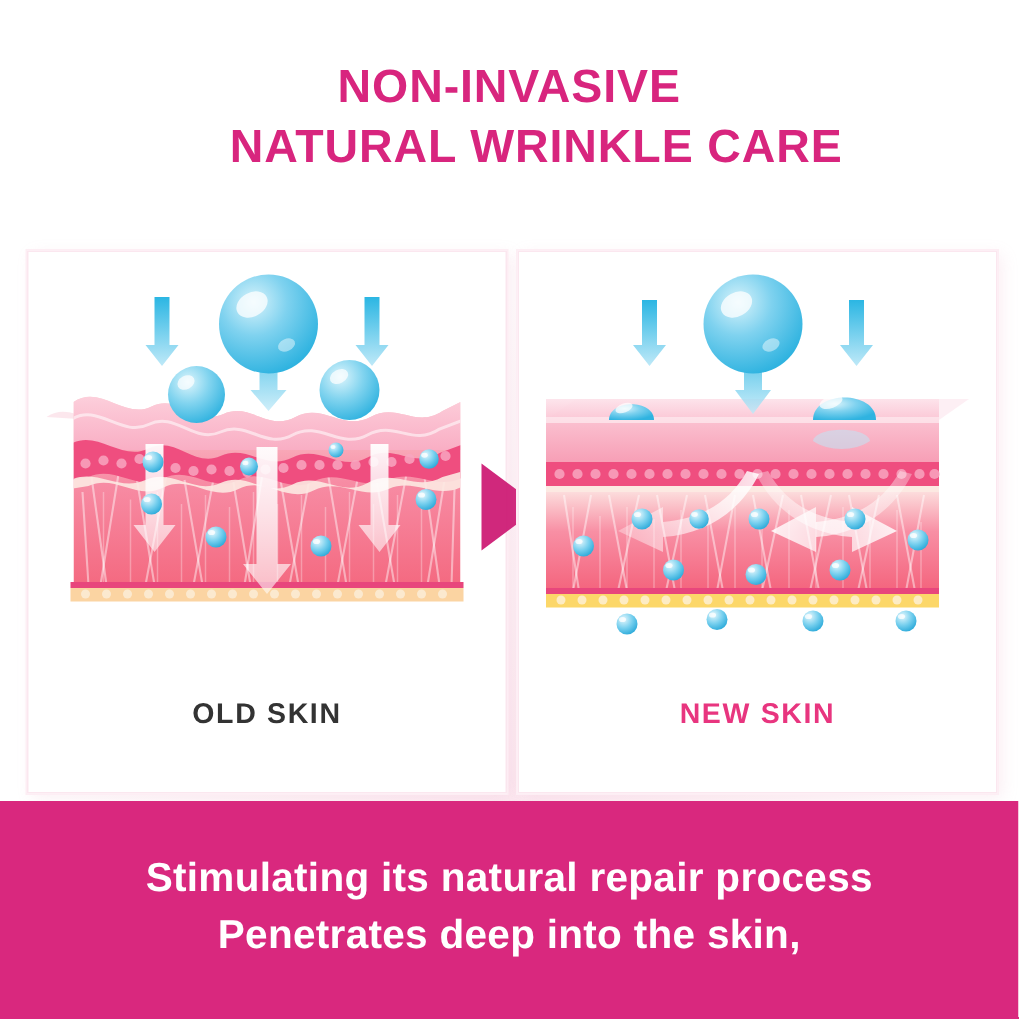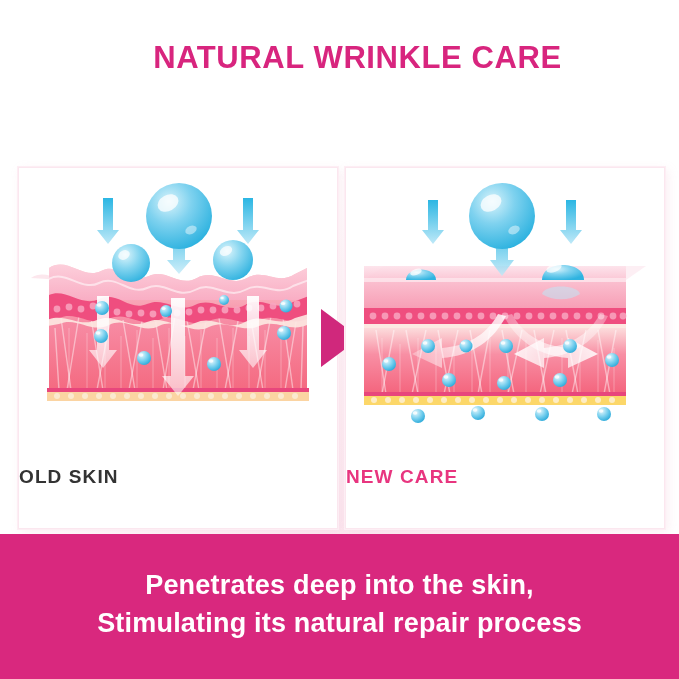--- a/index.html
+++ b/index.html
@@ -24,21 +24,21 @@
     background:#ffffff;
     border:1px solid #fbe7ef;
     box-shadow:0 0 0 1px #fdeef4, 3px 3px 10px rgba(233,160,190,.18);
     overflow:hidden;
   }
   .card.left{left:18px;}
   .card.right{left:345px;}
 
   .stage{position:absolute;left:0;top:0;width:318px;height:300px;}
   .caption{
-    position:absolute;left:0;top:298px;width:318px;text-align:left;
+    position:absolute;left:0;top:298px;width:318px;text-align:center;
     font-size:19px;font-weight:bold;letter-spacing:1.1px;
   }
   .caption.old{color:#333333;}
   .caption.new{color:#e8357f;}
 
   
   .mid-arrow{
     position:absolute;left:321px;top:309px;width:0;height:0;
     border-top:29px solid transparent;
     border-bottom:29px solid transparent;
@@ -67,20 +67,21 @@
   svg{display:block;}
 </style>
 </head>
 <body>
 
 <div id="root">
 
   <div class="haze"></div>
 
   <div class="headline">
+    <span class="l1">NON-INVASIVE</span>
     <span class="l2">NATURAL WRINKLE CARE</span>
   </div>
 
   <div class="card left">
     <div class="stage">
       <svg width="318" height="300" viewBox="0 0 318 300">
         <defs>
           <linearGradient id="oEpi" x1="0" y1="0" x2="0" y2="1">
             <stop offset="0%" stop-color="#fbbccd"></stop>
             <stop offset="100%" stop-color="#f59cb4"></stop>
@@ -512,23 +513,23 @@
               <circle cx="266" cy="192" r="7" fill="url(#nSmDrop)"></circle>
               <ellipse cx="263" cy="189" rx="2.4" ry="1.7" fill="#fff" opacity=".75"></ellipse>
             </g>
           <g>
               <circle cx="258" cy="246" r="7" fill="url(#nSmDrop)"></circle>
               <ellipse cx="255" cy="243" rx="2.4" ry="1.7" fill="#fff" opacity=".75"></ellipse>
             </g>
         </g>
       </svg>
     </div>
-    <div class="caption new">NEW CARE</div>
+    <div class="caption new">NEW SKIN</div>
   </div>
 
   <div class="banner">
     <div class="txt">
+      <span>Stimulating its natural repair process</span>
       <span>Penetrates deep into the skin,</span>
-      <span>Stimulating its natural repair process</span>
     </div>
   </div>
 
 </div>
 
 </body></html>

